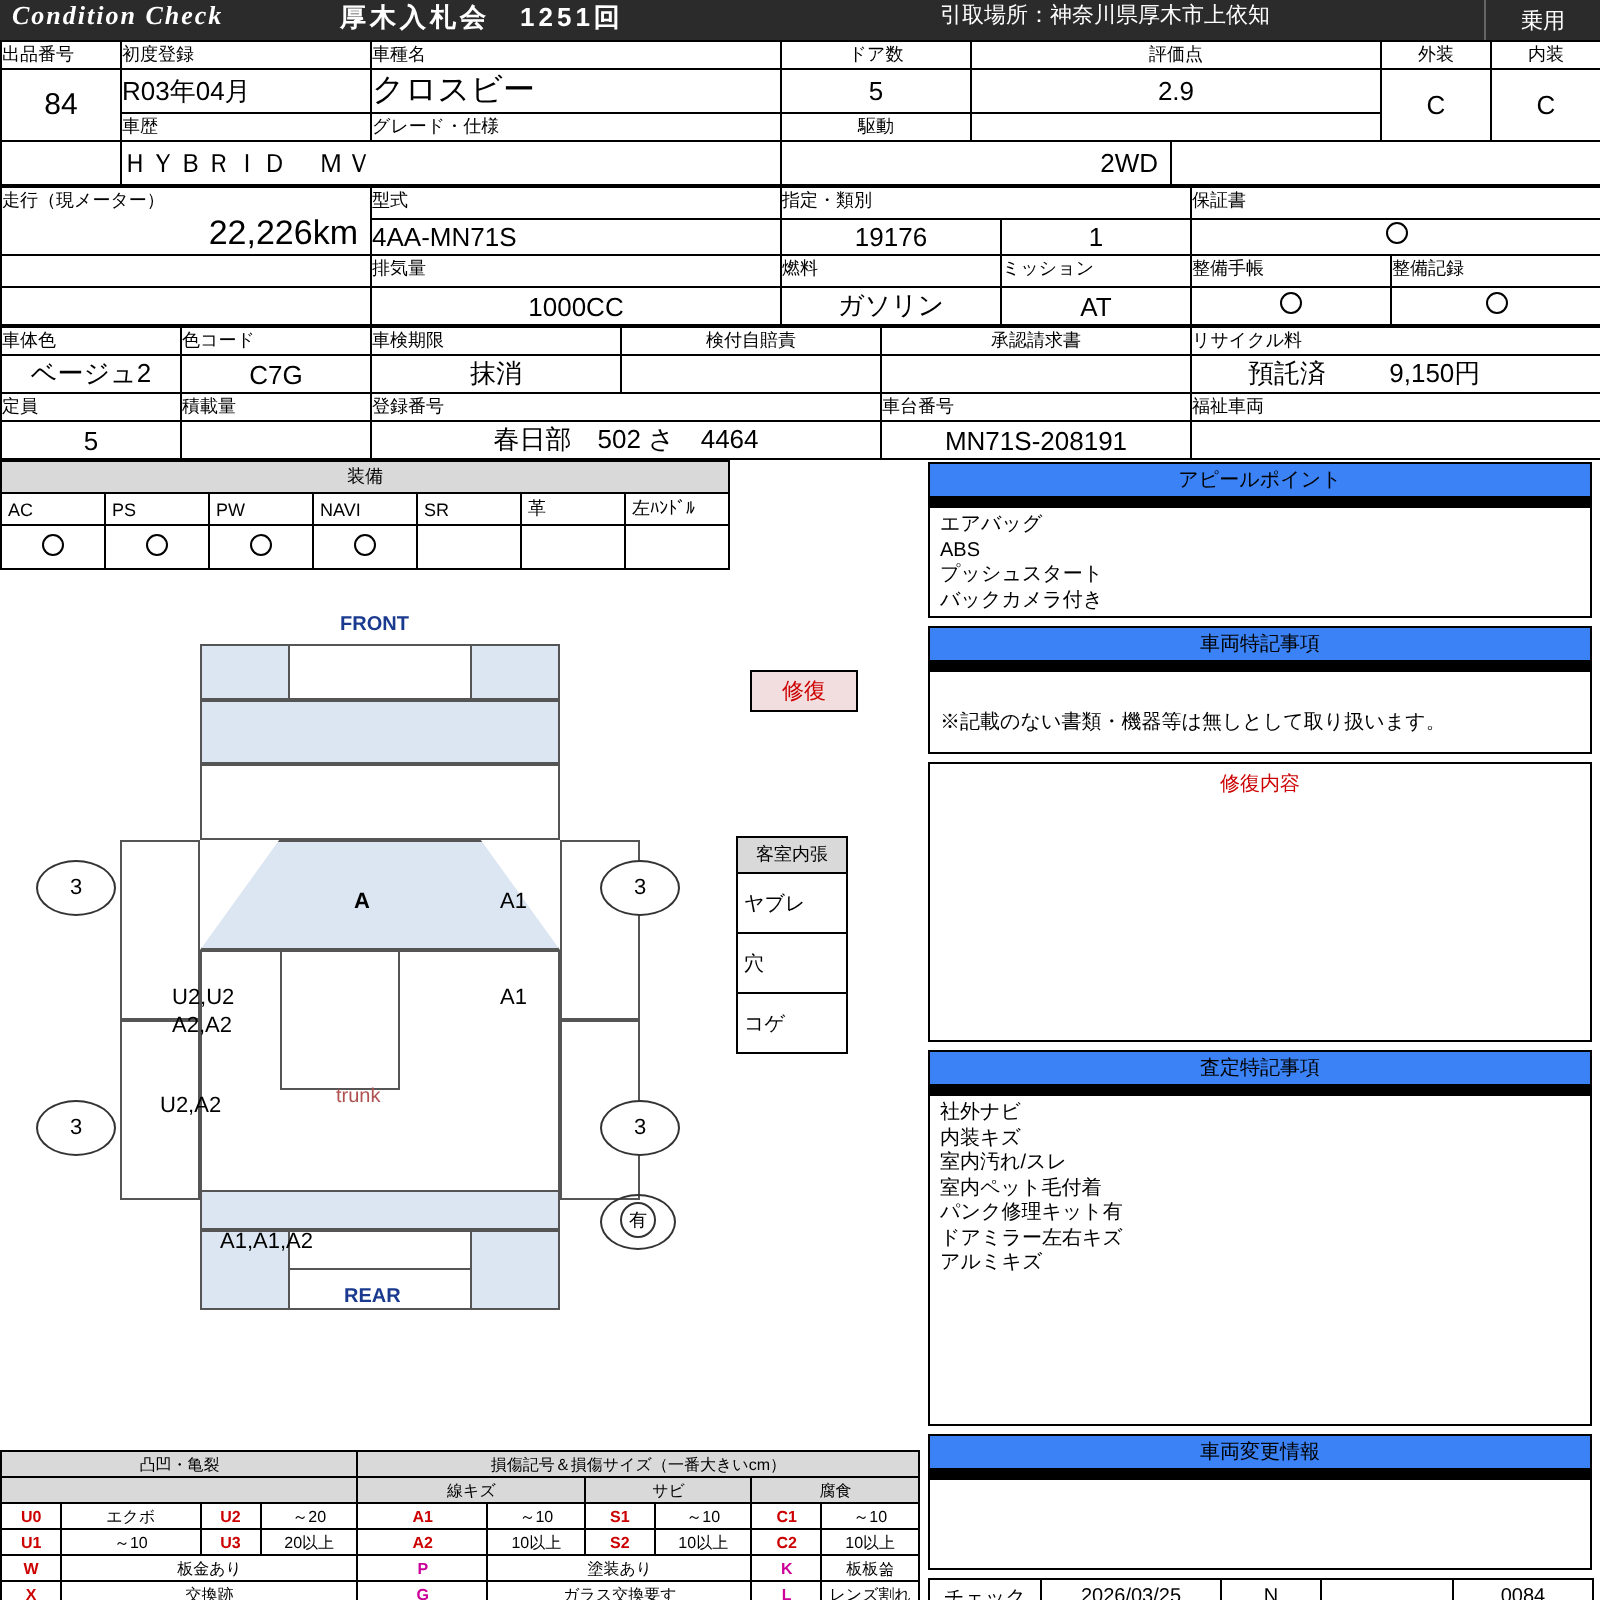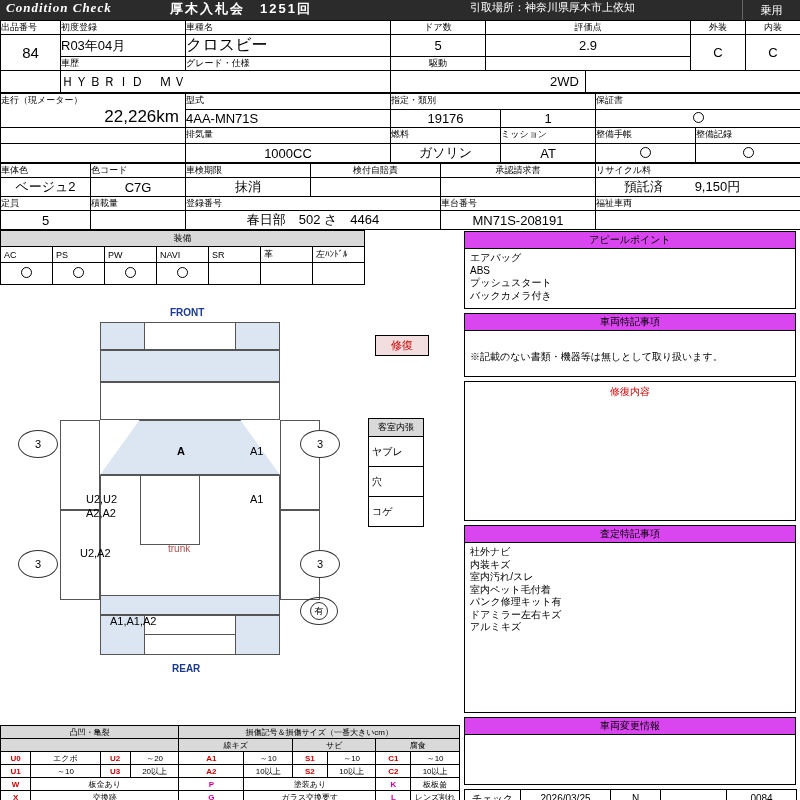--- a/index.html
+++ b/index.html
@@ -57,22 +57,22 @@
     border-bottom:1px solid #000; padding:1px 0;
   }
 
   
   .equip { width:460px; border-collapse:collapse; table-layout:fixed; }
   .equip td { border:1px solid #000; font-size:9px; }
 
   
   .panel { border:1px solid #000; background:#fff; }
   .panel .ttl {
-    background:#d946ef; text-align:center; font-size:10px;
-    border-bottom:1px solid #000000; padding:1px 0;
+    background:#3b82f6; text-align:center; font-size:10px;
+    border-bottom:6px solid #000000; padding:1px 0;
   }
   .panel .body { padding:3px 5px; font-size:10px; line-height:1.25; }
 
   
   .diagram { position:relative; width:460px; height:440px; }
   .dlabel { position:absolute; font-weight:bold; font-size:10px; color:#1a3a8f; }
   .box { position:absolute; border:1px solid #555; }
   .shade { background:#dce6f2; }
   .wheel {
     position:absolute; width:40px; height:28px;
@@ -324,21 +324,21 @@
         <div class="wheel" style="left:300px; top:265px;">3</div>
 
         <div class="dtxt" style="left:177px; top:160px; font-weight:bold;">A</div>
         <div class="dtxt" style="left:250px; top:160px;">A1</div>
         <div class="dtxt" style="left:86px; top:208px;">U2,U2</div>
         <div class="dtxt" style="left:86px; top:222px;">A2,A2</div>
         <div class="dtxt" style="left:250px; top:208px;">A1</div>
         <div class="dtxt" style="left:80px; top:262px;">U2,A2</div>
         <div class="trunk" style="left:168px; top:258px;">trunk</div>
         <div class="dtxt" style="left:110px; top:330px;">A1,A1,A2</div>
-        <div class="dlabel" style="left:172px; top:378px;">REAR</div>
+        <div class="dlabel" style="left:172px; top:358px;">REAR</div>
 
         <div style="position:absolute; left:300px; top:312px; width:38px; height:28px; border:1px solid #333; border-radius:50%; text-align:center; line-height:26px;">
           <span style="display:inline-block; width:18px; height:18px; border:1px solid #333; border-radius:50%; font-size:9px; line-height:16px;">有</span>
         </div>
 
         <div class="repair-btn" style="position:absolute; left:375px; top:50px;">修復</div>
 
         <table class="kyakushitsu" style="position:absolute; left:368px; top:133px;">
           <tbody>
               <tr>

